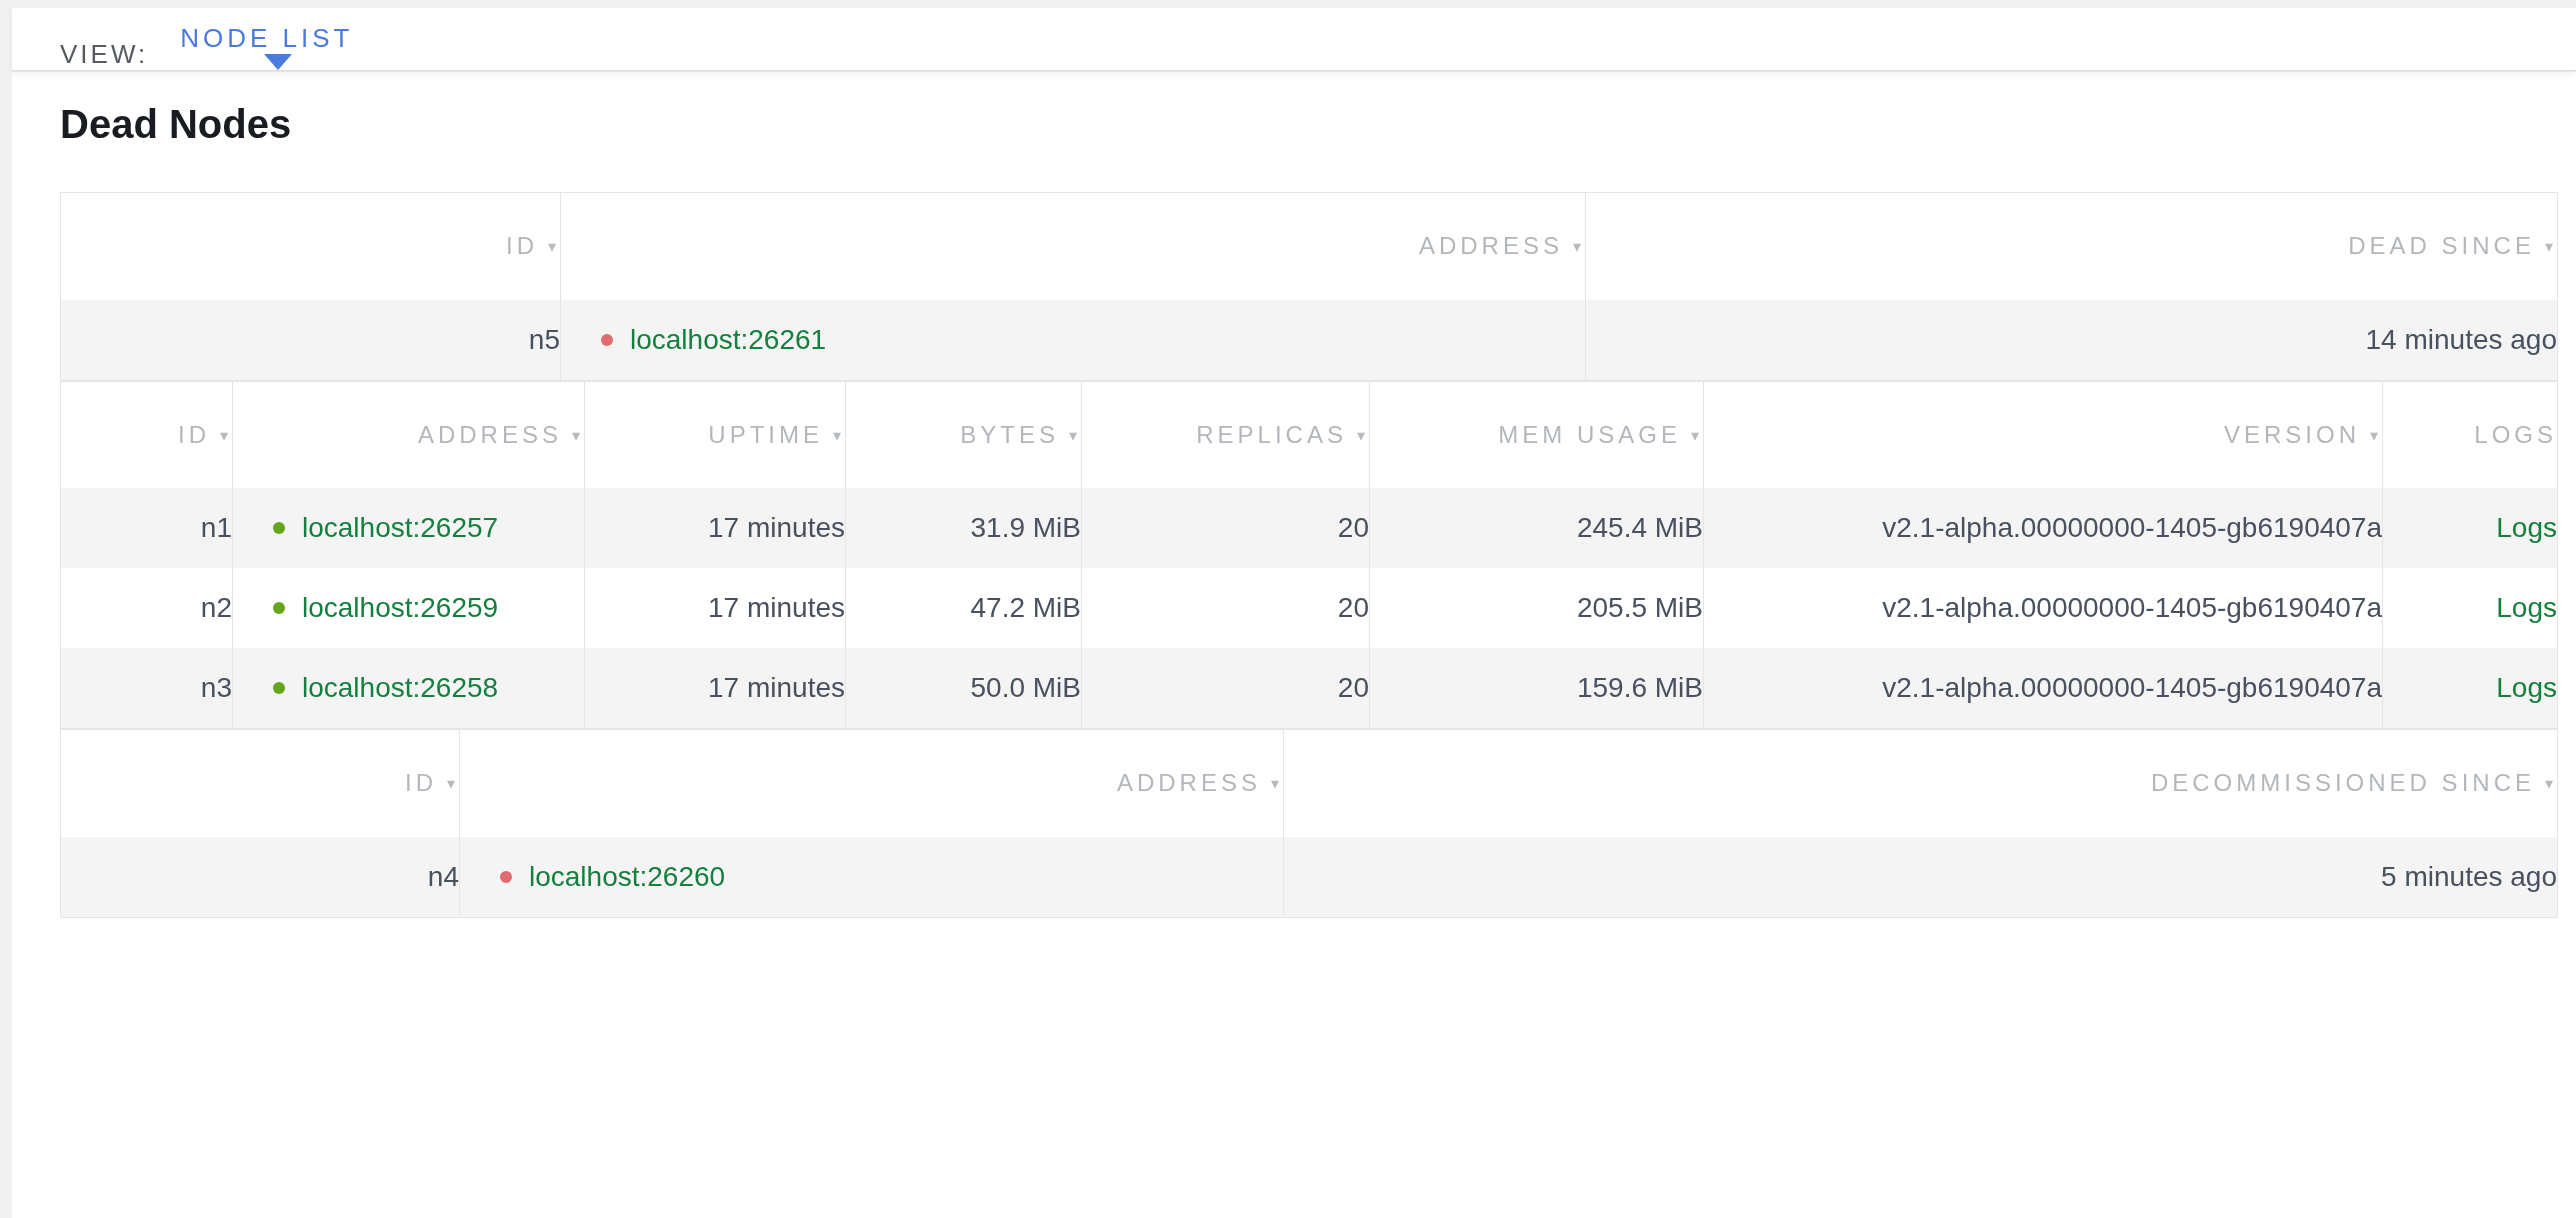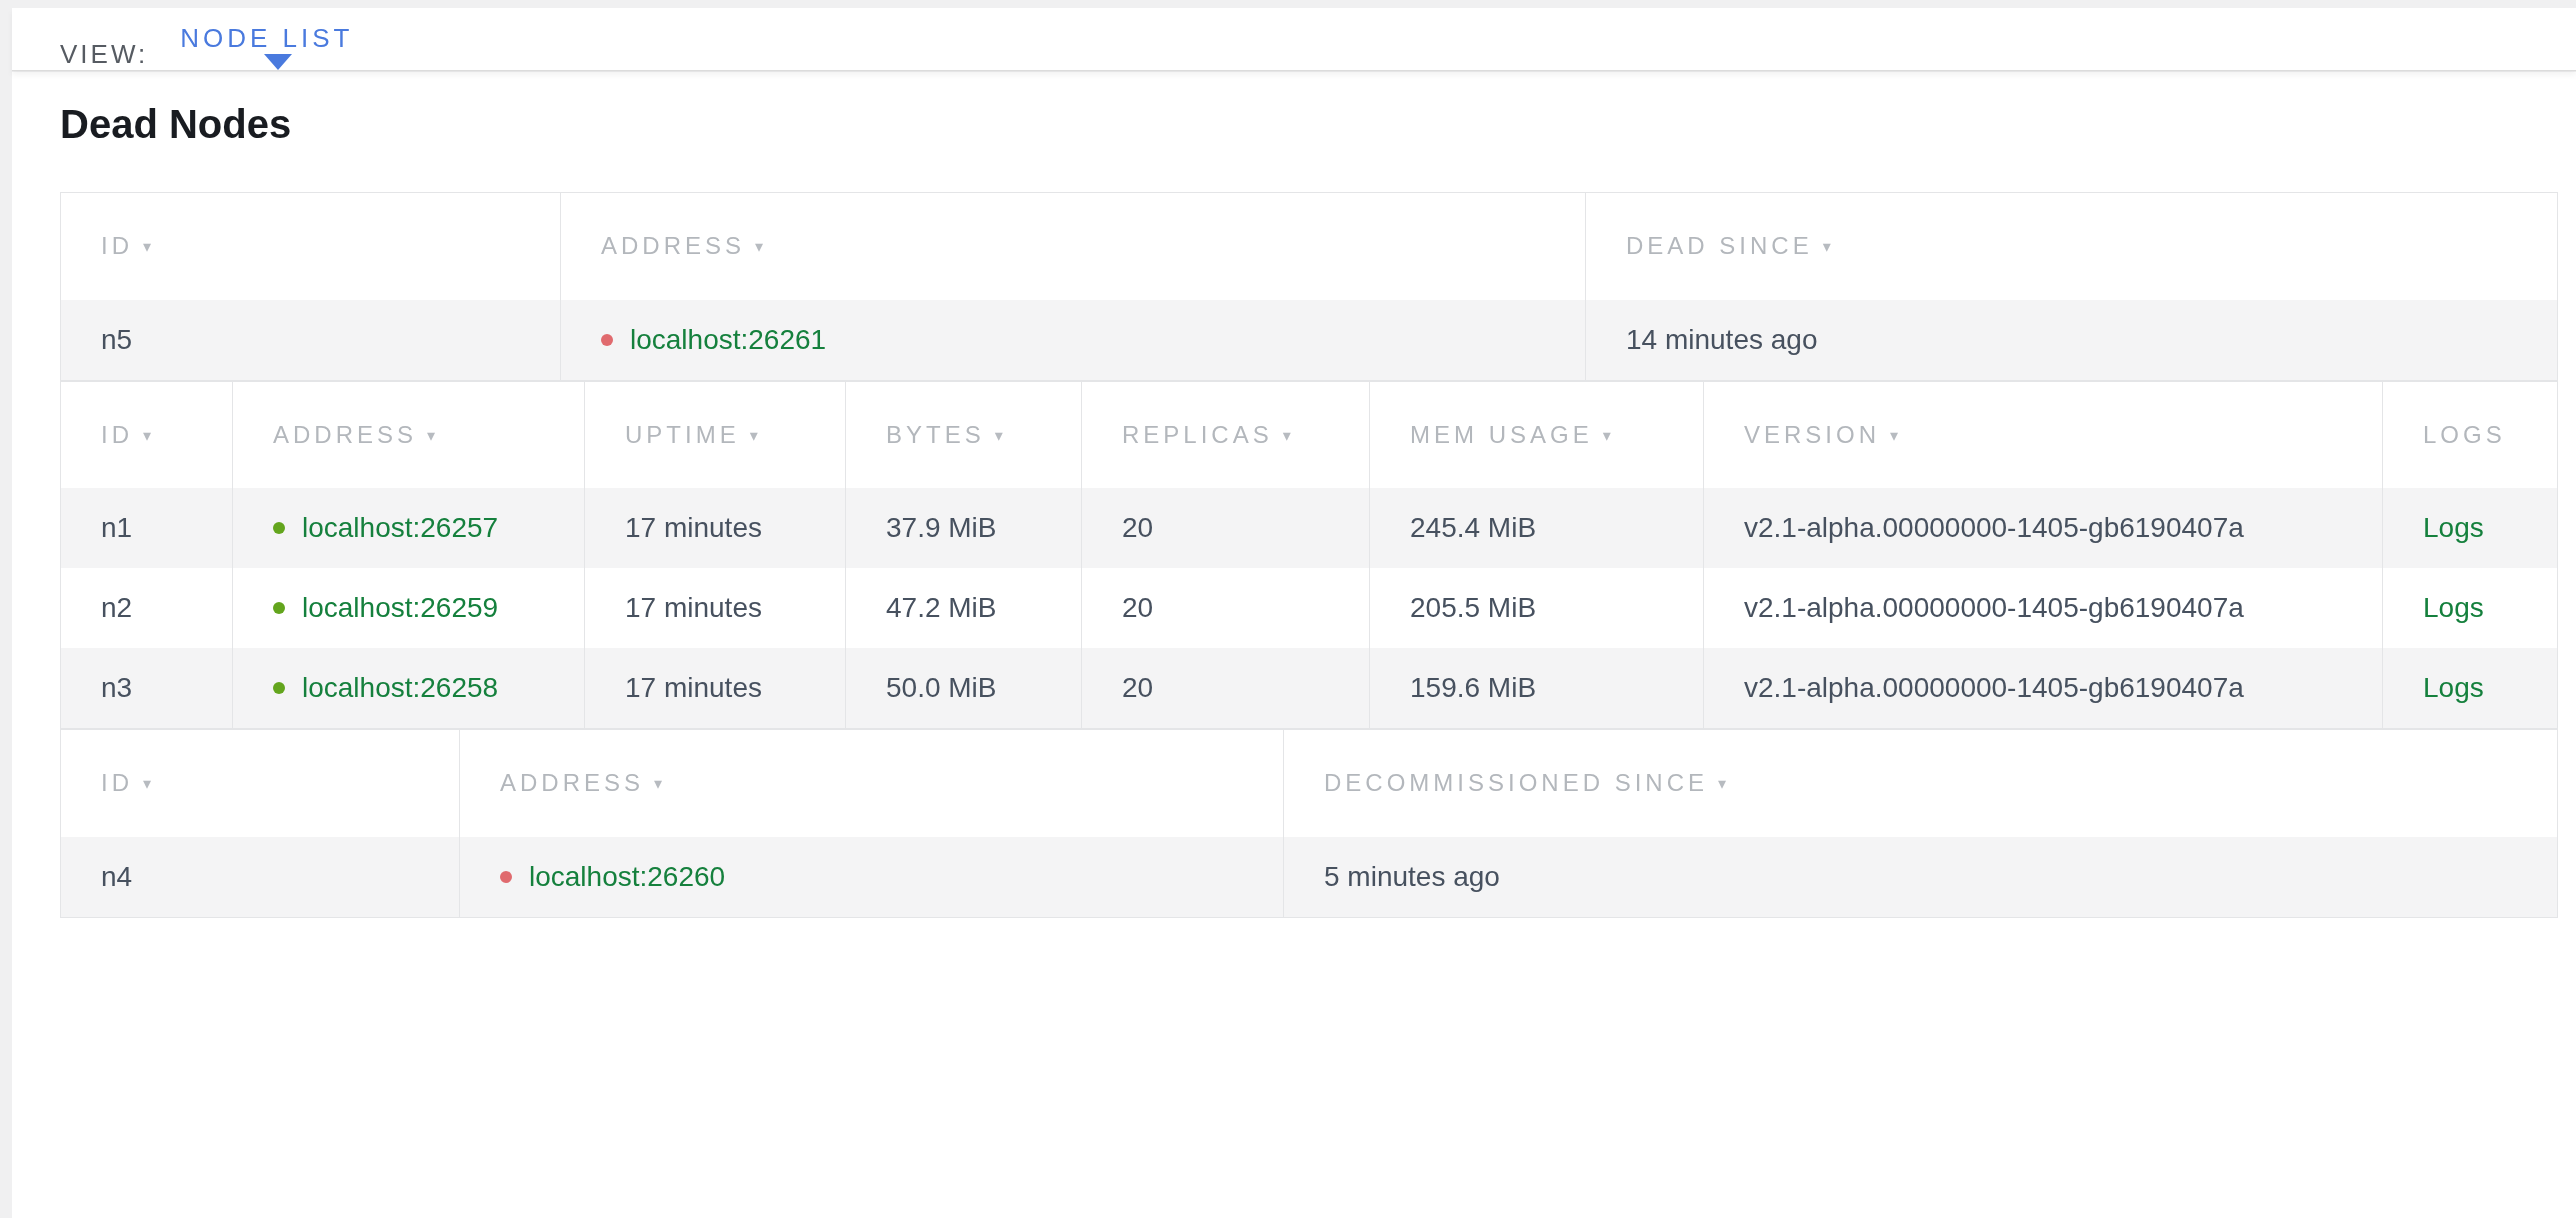--- a/index.html
+++ b/index.html
@@ -48,21 +48,21 @@
   
   table.node-table {
     width:100%;
     border-collapse:collapse;
     table-layout:fixed;
     border:1px solid #e4e5e7;
   }
   table.node-table th, table.node-table td {
     border-right:1px solid #e4e5e7;
     padding-left:40px;
-    text-align:left;
+    text-align:right;
     vertical-align:middle;
     font-weight:400;
     overflow:hidden;
     white-space:nowrap;
   }
   table.node-table th:last-child, table.node-table td:last-child { border-right:none; }
   table.node-table thead th {
     height:107px;
     background:#ffffff;
     font-size:24px; letter-spacing:4px;
@@ -156,21 +156,21 @@
     <tbody>
       <tr>
         <td>n1</td>
         <td>
           <span class="addr-cell">
             <span class="status-dot live"></span>
             <a class="cell-link">localhost:26257</a>
           </span>
         </td>
         <td>17 minutes</td>
-        <td>37.9 MiB</td>
+        <td>31.9 MiB</td>
         <td>20</td>
         <td>245.4 MiB</td>
         <td>v2.1-alpha.00000000-1405-gb6190407a</td>
         <td><a class="cell-link">Logs</a></td>
       </tr>
       <tr>
         <td>n2</td>
         <td>
           <span class="addr-cell">
             <span class="status-dot live"></span>

